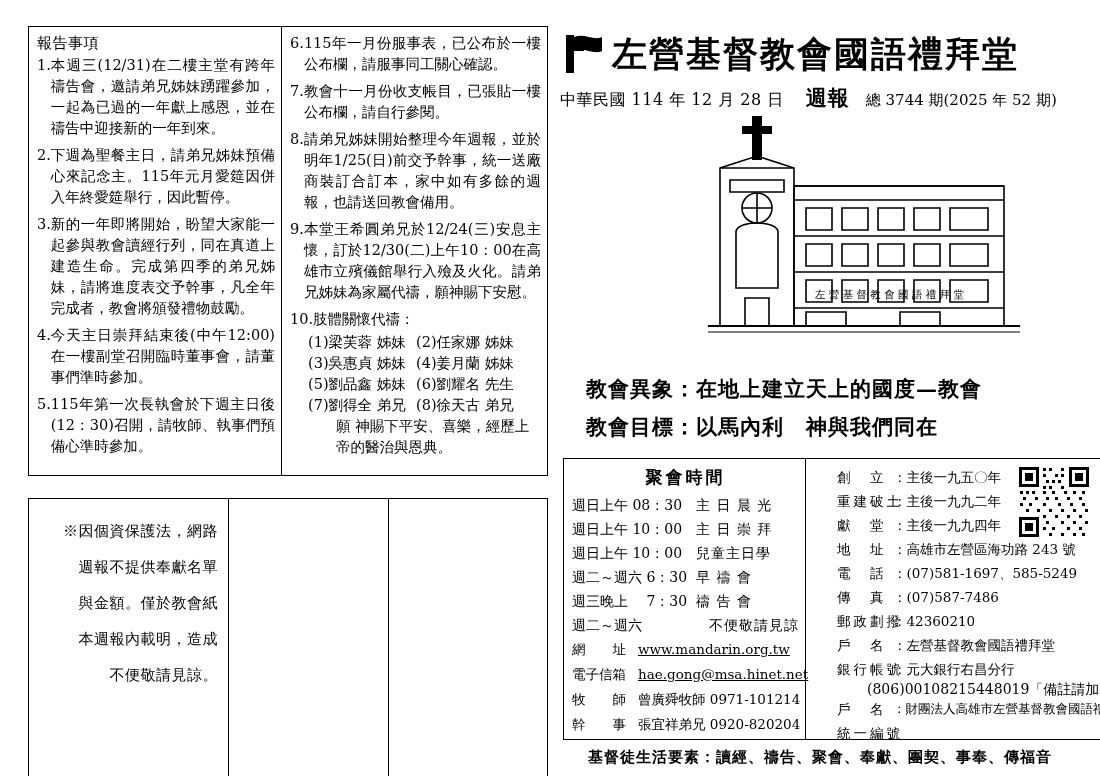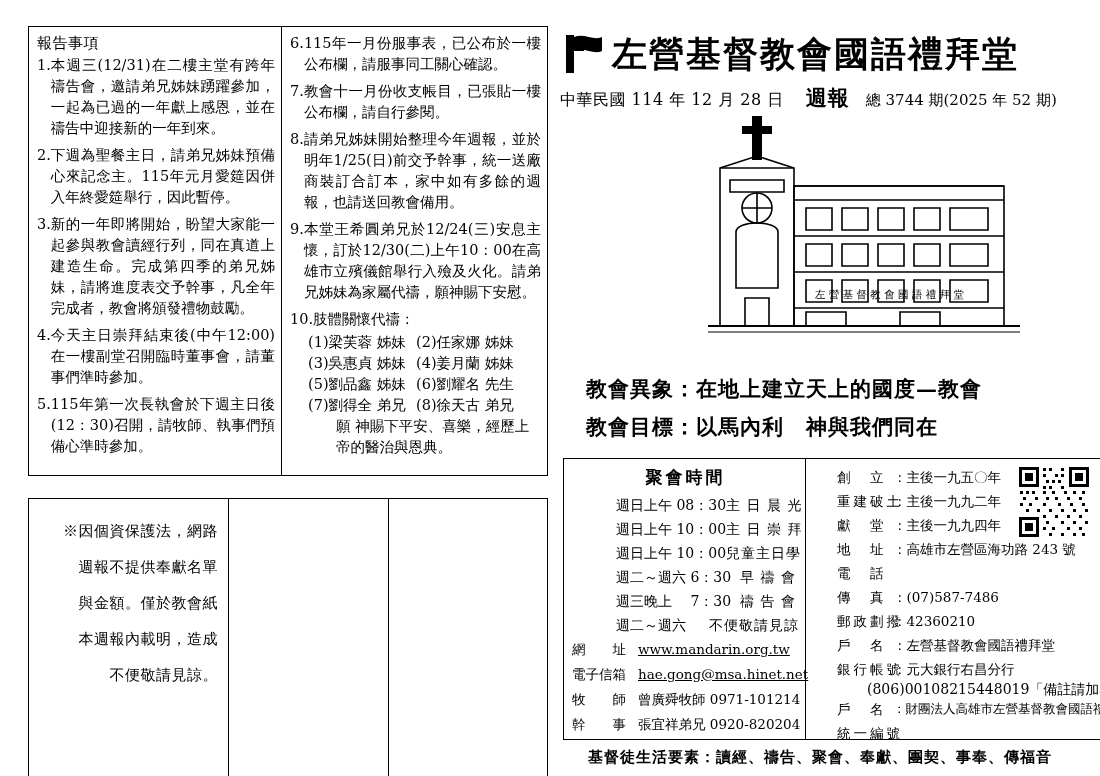--- a/index.html
+++ b/index.html
@@ -219,21 +219,21 @@
     font-weight: bold;
     letter-spacing: 3px;
     line-height: 24px;
     margin-bottom: 4px;
   }
   .meet-row {
     display: flex;
     font-size: 14px;
     line-height: 24px;
   }
-  .meet-when { width: 124px; white-space: nowrap; margin-left: 44px; }
+  .meet-when { width: 124px; white-space: nowrap; }
   .meet-what { white-space: nowrap; letter-spacing: 1px; }
   .contact-row {
     display: flex;
     font-size: 13.5px;
     line-height: 25px;
     white-space: nowrap;
   }
   .contact-label { width: 66px; flex: 0 0 auto; }
   .contact-value { flex: 1 1 auto; }
   .underline-link {
@@ -564,20 +564,21 @@
       <div class="ir-row">
         <span class="ir-label">獻　堂</span>
         <span class="ir-value">：主後一九九四年</span>
       </div>
       <div class="ir-row">
         <span class="ir-label">地　址</span>
         <span class="ir-value">：高雄市左營區海功路 243 號</span>
       </div>
       <div class="ir-row">
         <span class="ir-label">電　話</span>
+        <span class="ir-value">：(07)581-1697、585-5249</span>
       </div>
       <div class="ir-row">
         <span class="ir-label">傳　真</span>
         <span class="ir-value">：(07)587-7486</span>
       </div>
       <div class="ir-row">
         <span class="ir-label">郵政劃撥</span>
         <span class="ir-value">：42360210</span>
       </div>
       <div class="ir-row">

